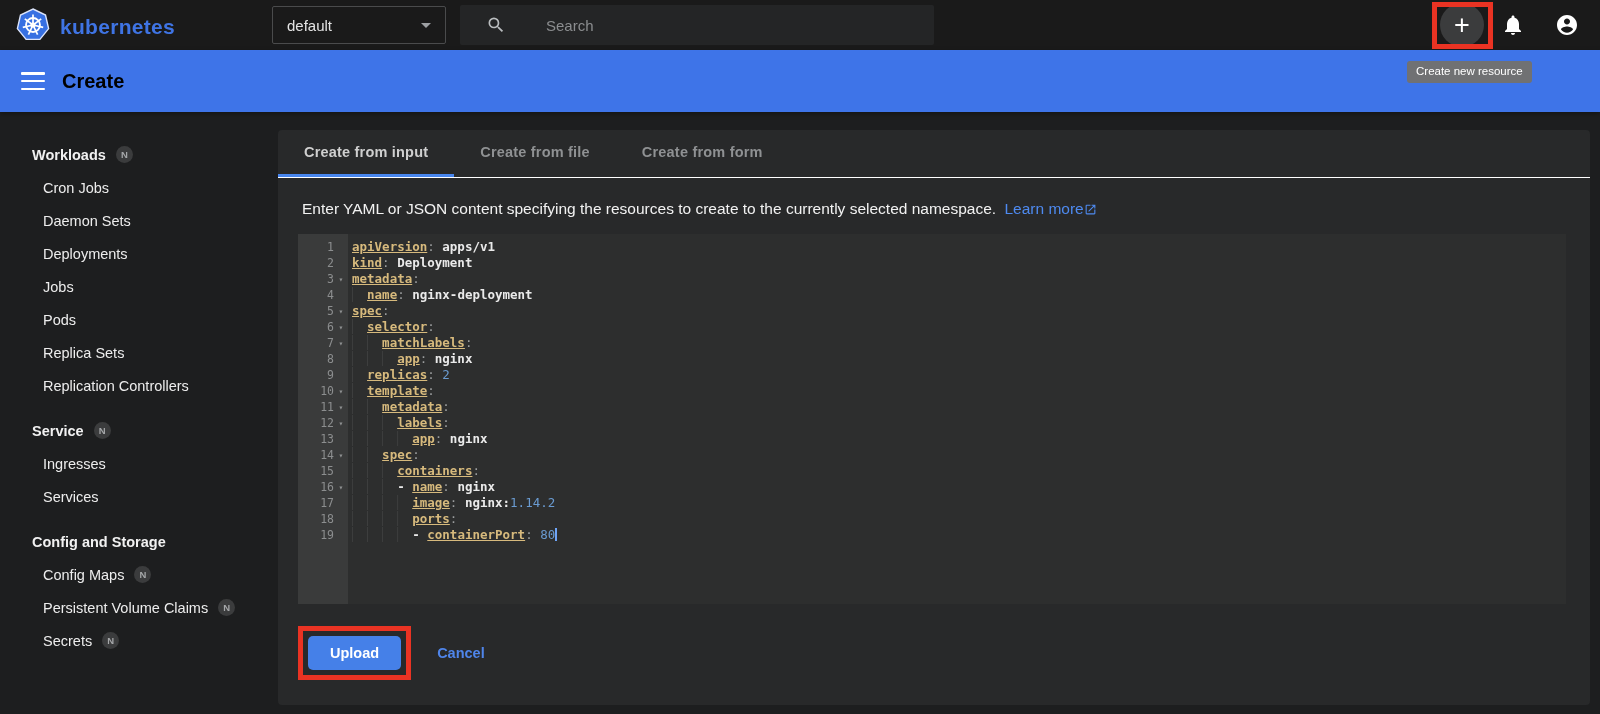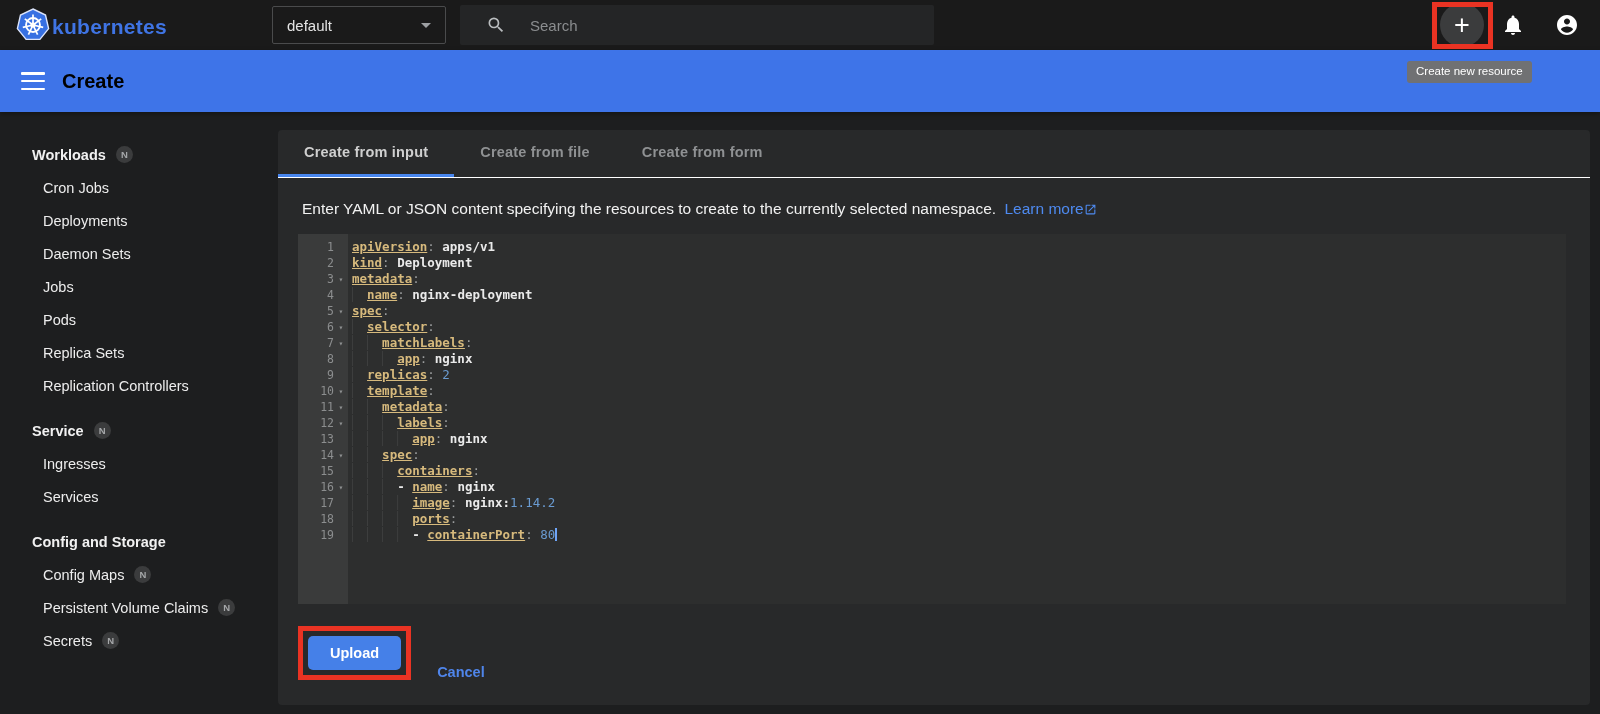--- a/index.html
+++ b/index.html
@@ -2,30 +2,30 @@
 <html><head>
 <meta charset="utf-8">
 <style>
   * { box-sizing: border-box; margin: 0; padding: 0; }
   html, body { width: 1600px; height: 714px; overflow: hidden; }
   body { font-family: "Liberation Sans", sans-serif; background: #1d1e1f; }
   .app { position: relative; width: 1600px; height: 714px; }
 
   
   .topbar { position: relative; height: 50px; background: #1a1a1a; }
-  .brand { position: absolute; left: 16px; top: 8px; display: flex; align-items: center; gap: 2px; }
+  .brand { position: absolute; left: 16px; top: 8px; display: flex; align-items: center; gap: 10px; }
   .brand-name { color: #3f74e4; font-size: 21px; font-weight: bold; letter-spacing: .3px; }
   .ns-select { position: absolute; left: 272px; top: 6px; width: 174px; height: 38px;
     border: 1px solid #4a4b4c; border-radius: 2px; display: flex; align-items: center;
     padding: 0 14px; cursor: pointer; }
   .ns-select .ns-value { color: #e4e4e4; font-size: 15px; flex: 1; }
   .caret { width: 0; height: 0; border-left: 5px solid transparent; border-right: 5px solid transparent;
     border-top: 5px solid #9da0a3; }
   .search { position: absolute; left: 460px; top: 5px; width: 474px; height: 40px;
-    background: #242526; border-radius: 2px; display: flex; align-items: center; padding-left: 26px; }
+    background: #242526; border-radius: 2px; display: flex; align-items: center; padding-left: 26px; gap: 16px; }
   .search svg { flex: 0 0 auto; }
   .search input { background: transparent; border: none; outline: none; color: #dcdcdc;
     font-size: 15px; font-family: "Liberation Sans", sans-serif; margin-left: 24px; width: 360px; }
   .search input::placeholder { color: #8b8d8f; }
   .plus-btn { position: absolute; left: 1440px; top: 3px; width: 44px; height: 44px; border-radius: 50%;
     background: #3b3c3d; color: #fff; display: flex; align-items: center; justify-content: center;
     font-size: 27px; font-weight: 300; cursor: pointer; }
   .annotation-create { position: absolute; left: 1432px; top: 2px; width: 61px; height: 47px;
     border: 5px solid #ea3323; z-index: 5; pointer-events: none; }
   .bell-btn { position: absolute; left: 1501px; top: 13px; width: 24px; height: 24px; cursor: pointer; }
@@ -74,21 +74,21 @@
   .code-line { height: 16px; line-height: 16px; white-space: pre; font-size: 12.5px; font-weight: bold; }
   .tok-sp { background-image: linear-gradient(90deg, #3d3e3e 1px, transparent 1px);
     background-size: 2ch 100%; }
   .tok-key { color: #d7ba7d; text-decoration: underline; }
   .tok-punc { color: #9b9d9e; font-weight: normal; }
   .tok-val { color: #eaeaea; }
   .tok-num { color: #6a9bd1; font-weight: normal; }
   .cursor { display: inline-block; width: 2px; height: 13px; background: #6ea5f8; vertical-align: -2px; }
 
   
-  .actions { display: flex; align-items: flex-end; margin: 22px 24px 18px 20px; }
+  .actions { display: flex; align-items: center; margin: 22px 24px 18px 20px; }
   .annotation-upload { border: 5px solid #ea3323; padding: 5px; display: inline-block; }
   .upload { background: #4580e8; color: #fff; border: none; border-radius: 5px; padding: 9px 22px;
     font-size: 14.5px; font-weight: bold; font-family: "Liberation Sans", sans-serif; cursor: pointer; }
   .cancel { background: transparent; border: none; color: #4f85ea; font-size: 14.5px; font-weight: bold;
     font-family: "Liberation Sans", sans-serif; margin-left: 26px; cursor: pointer; }
 </style>
 </head>
 <body>
 
 <div class="app">
@@ -156,24 +156,24 @@
   <div class="content">
     <nav class="sidebar" id="sidebar">
         <div class="side-header">
           <span>Workloads</span>
           <span class="badge">N</span>
         </div>
         <div class="side-item">
           <span>Cron Jobs</span>
         </div>
         <div class="side-item">
+          <span>Daemon Sets</span>
+        </div>
+        <div class="side-item">
           <span>Deployments</span>
-        </div>
-        <div class="side-item">
-          <span>Daemon Sets</span>
         </div>
         <div class="side-item">
           <span>Jobs</span>
         </div>
         <div class="side-item">
           <span>Pods</span>
         </div>
         <div class="side-item">
           <span>Replica Sets</span>
         </div>

